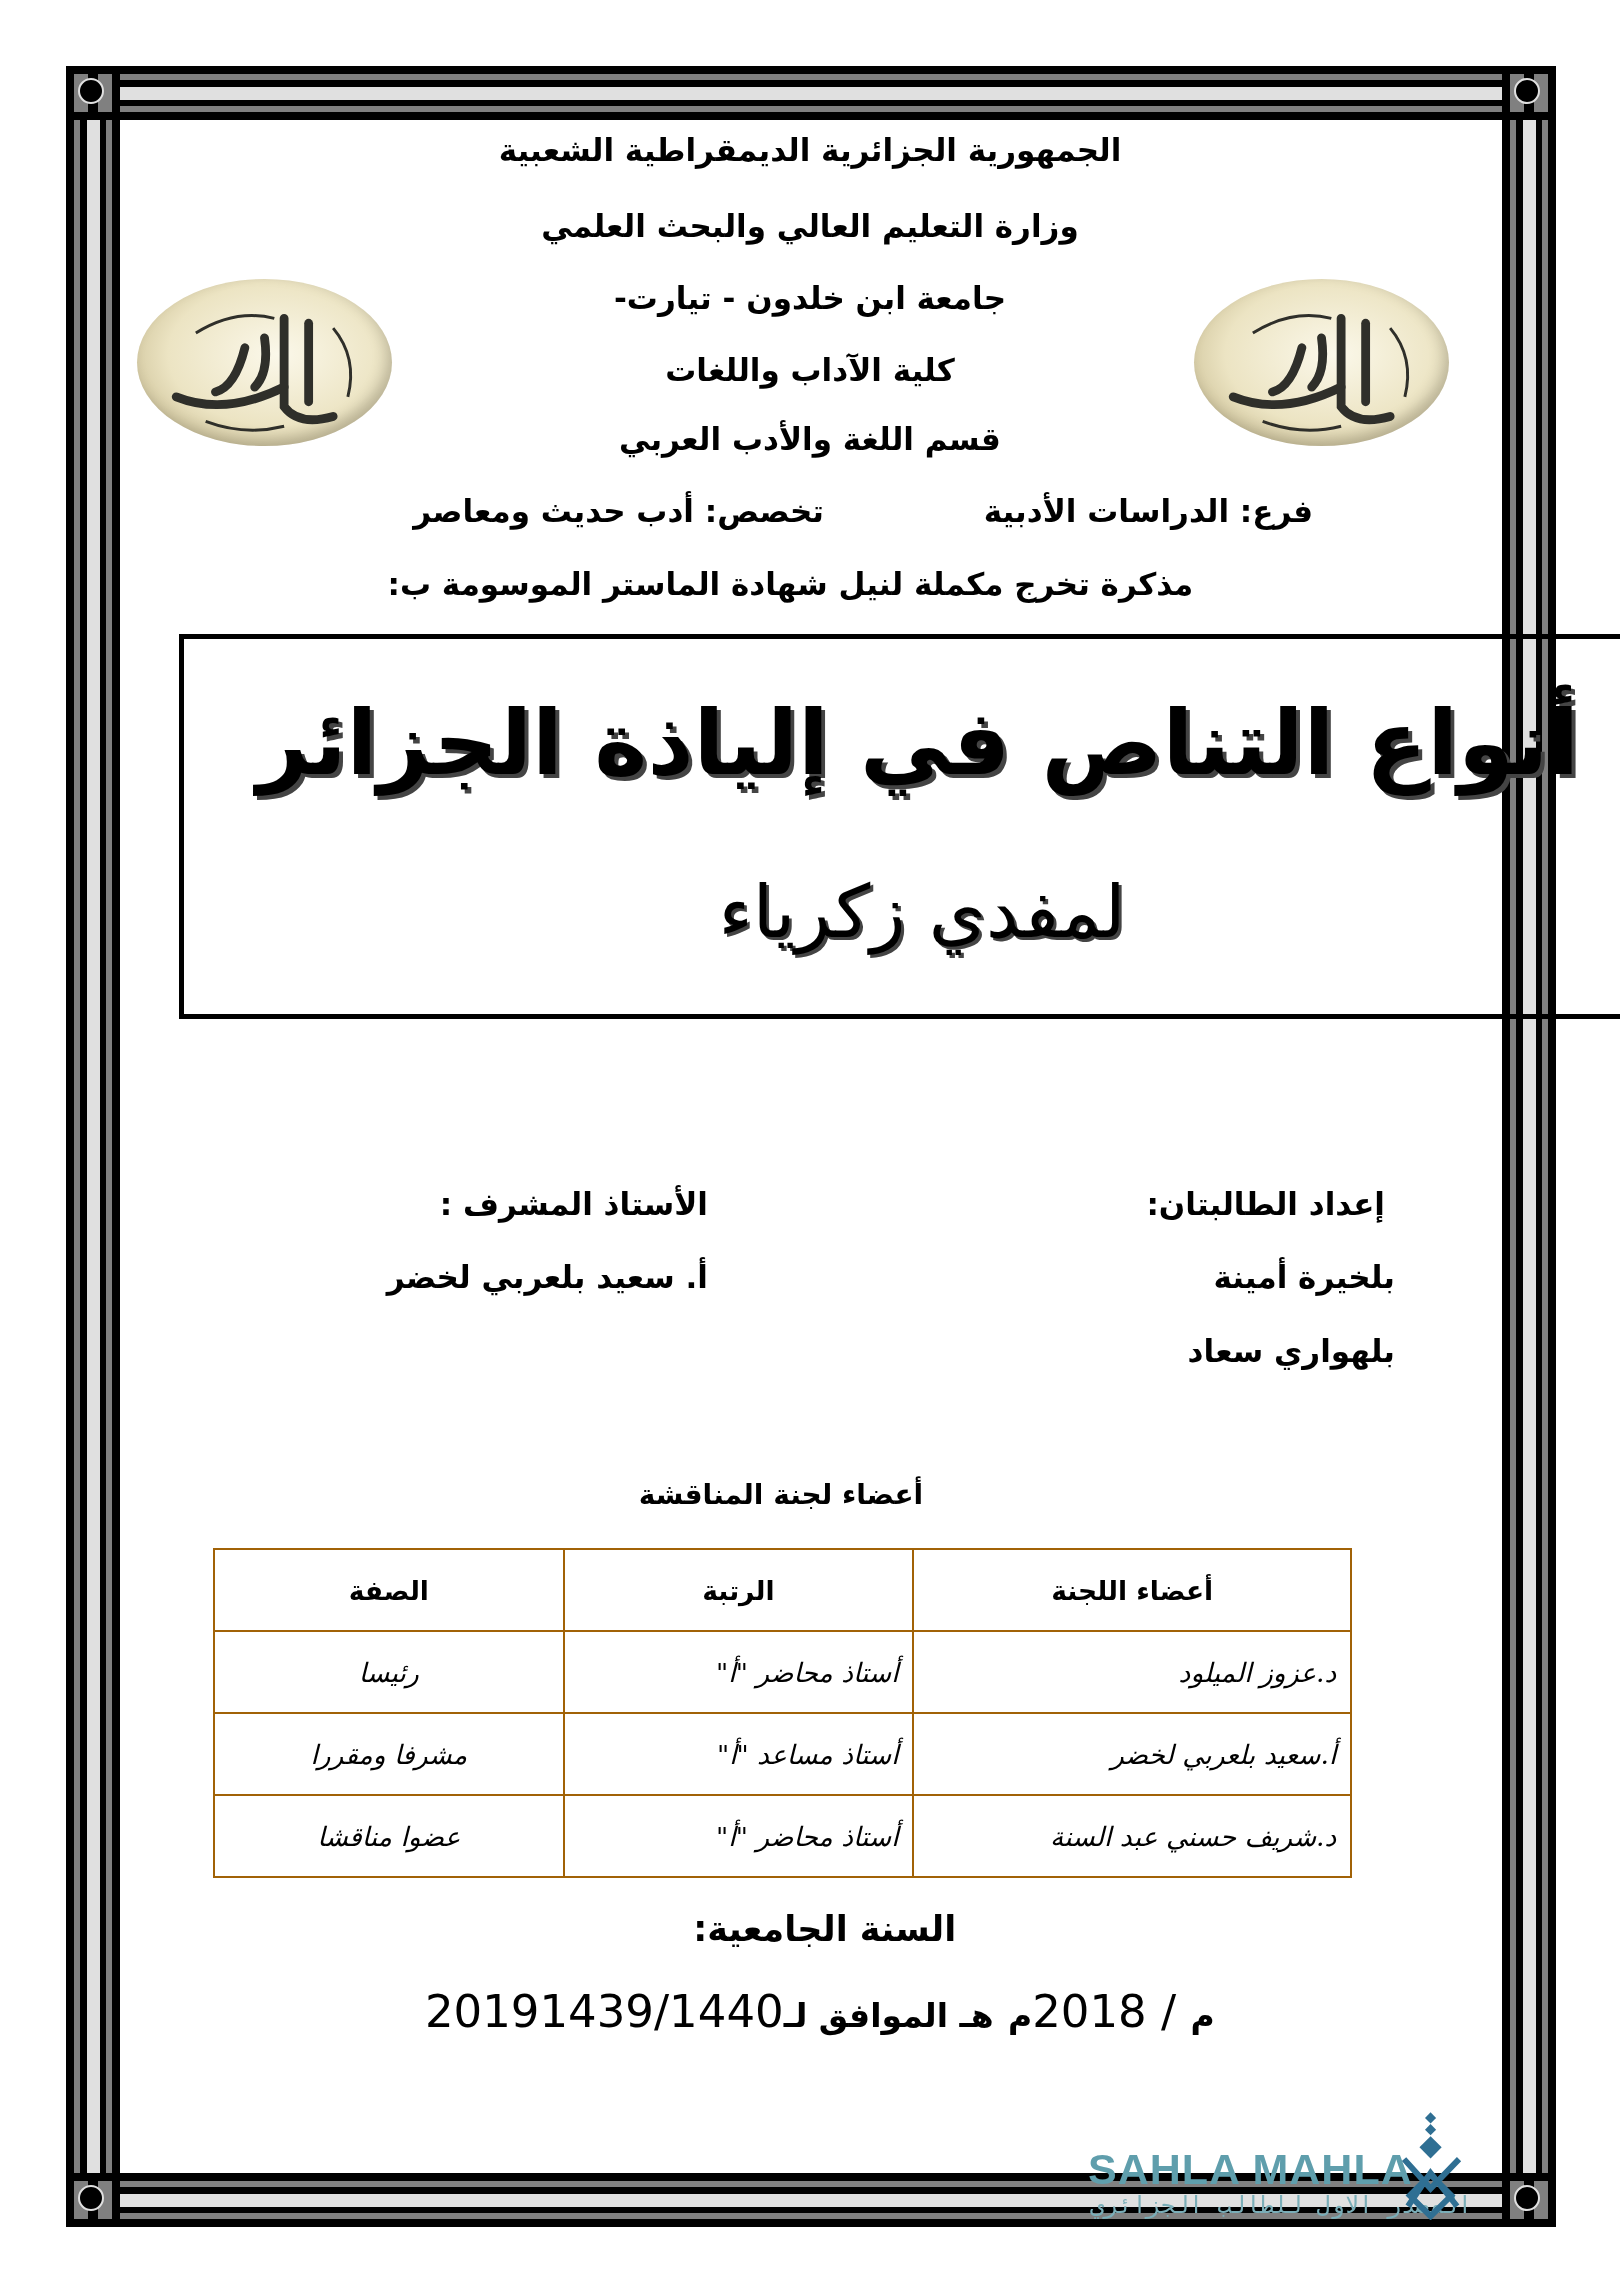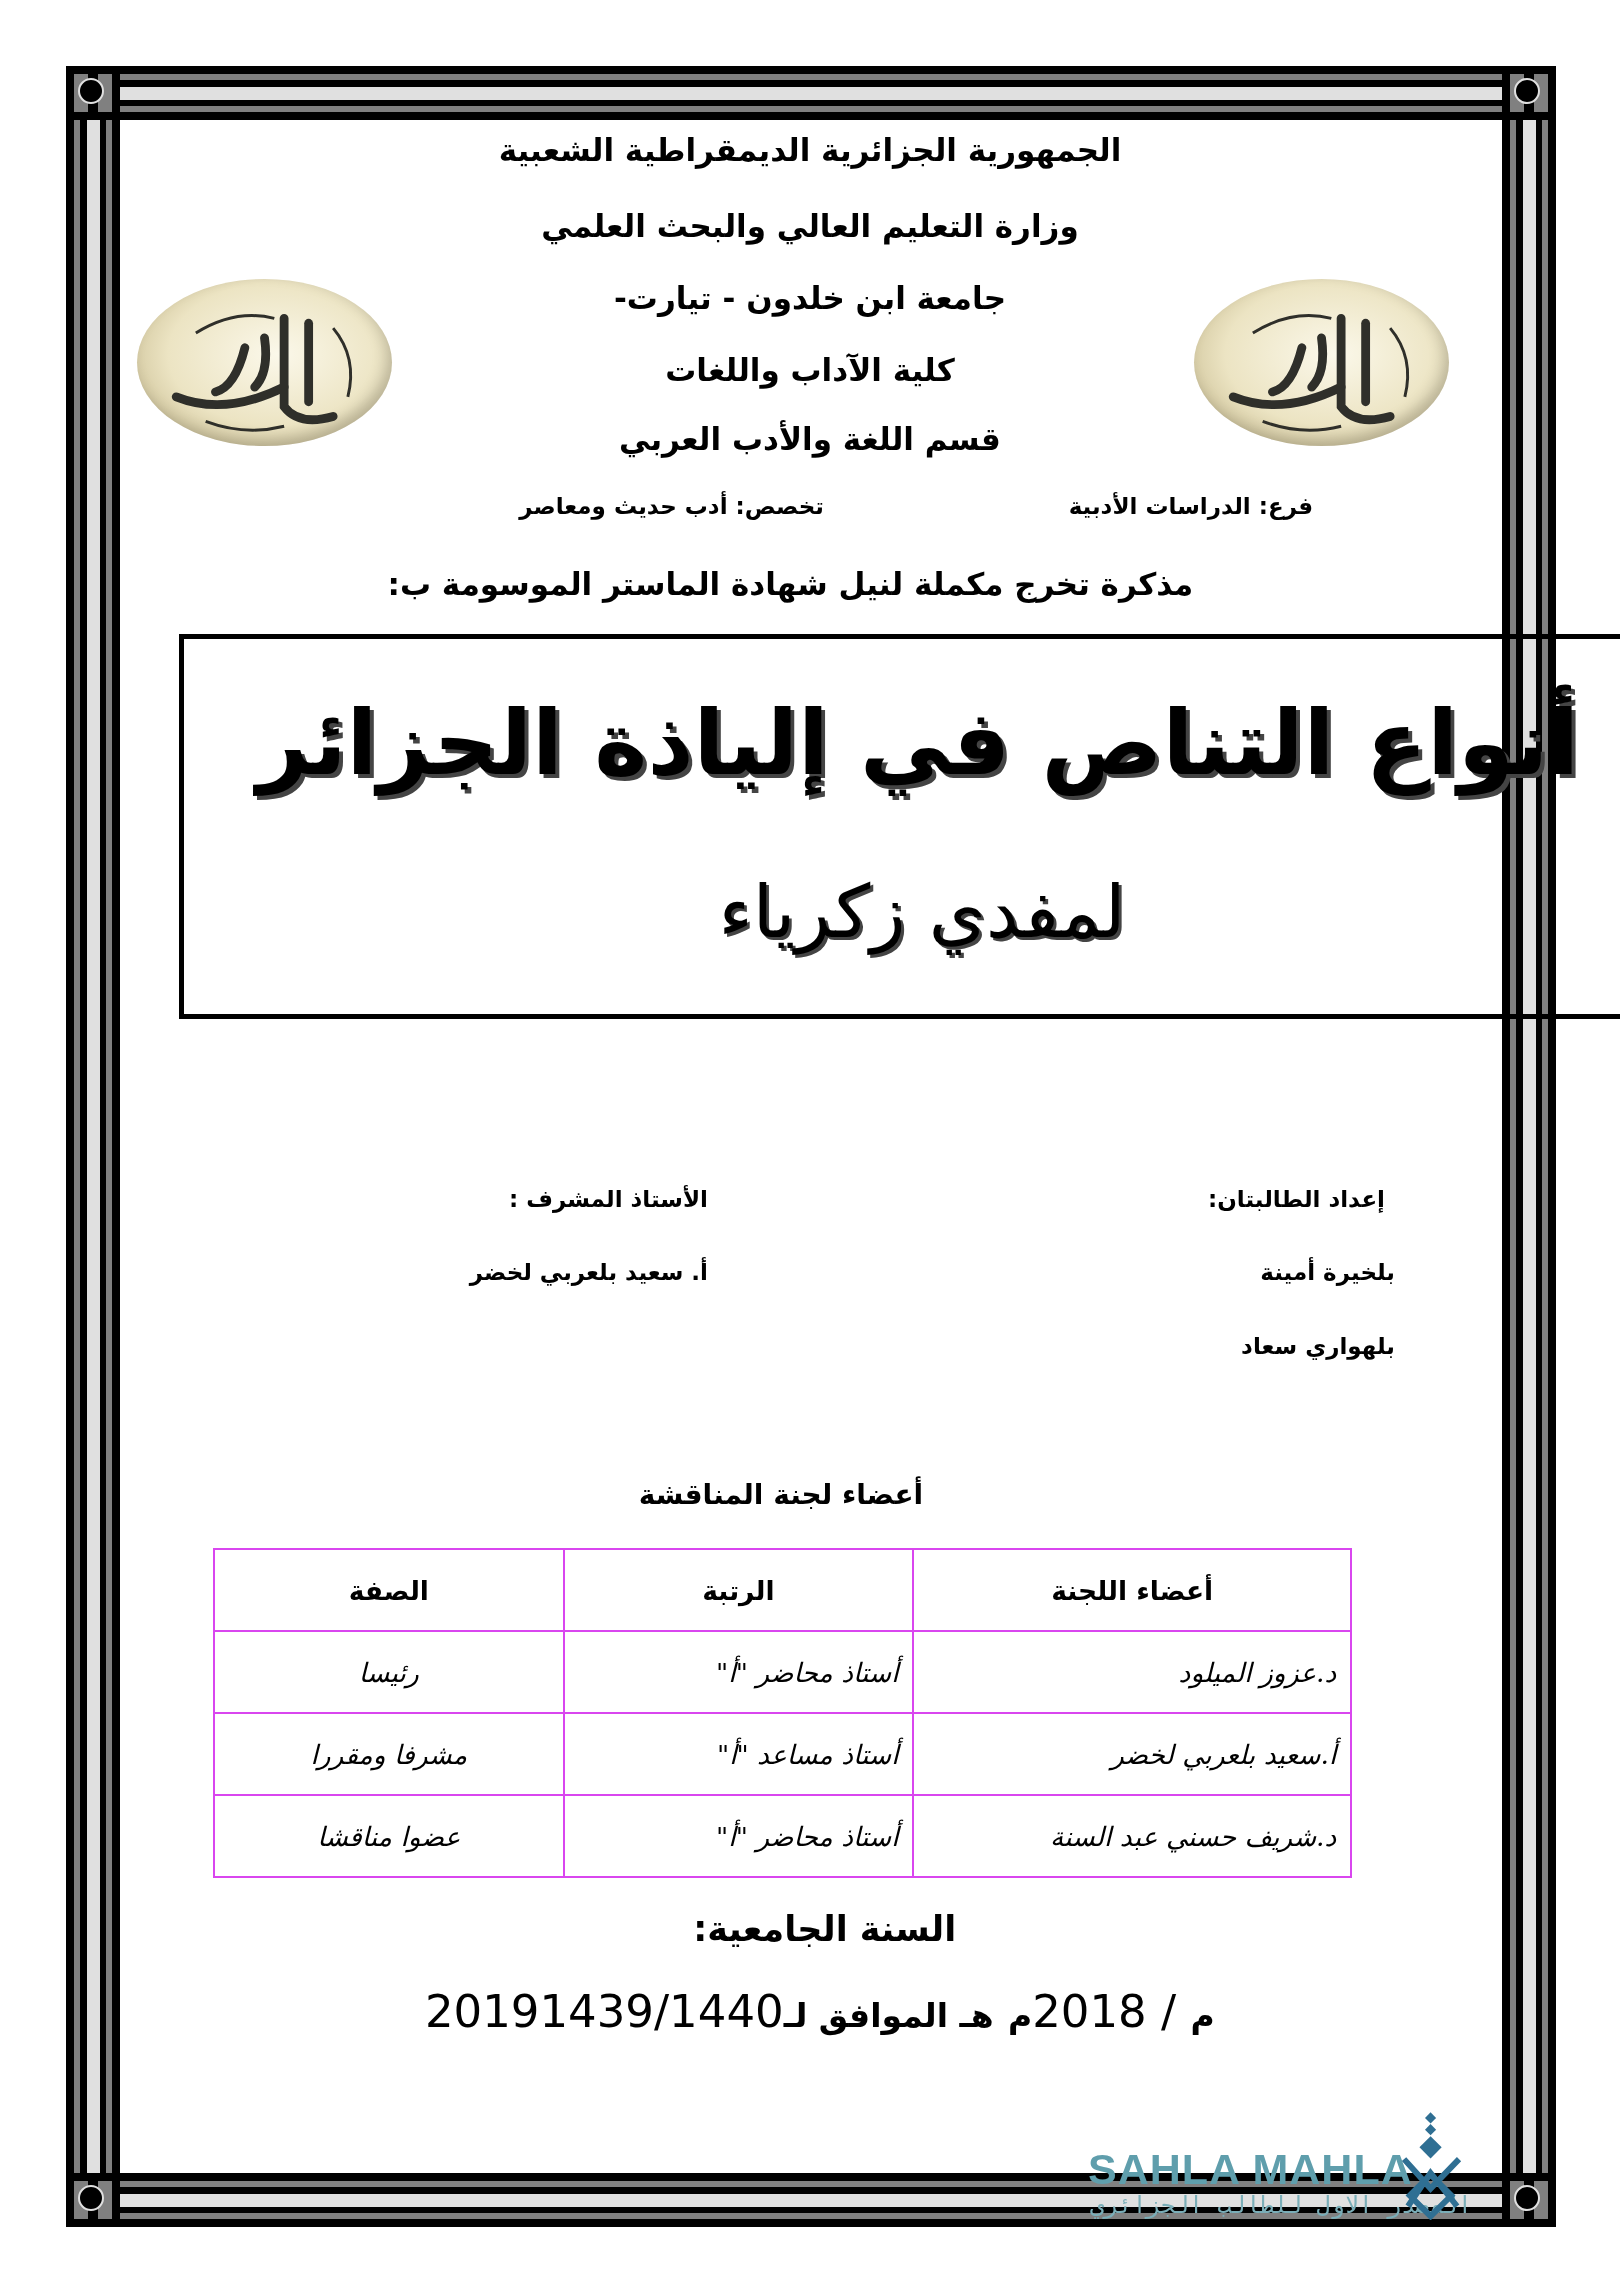--- a/index.html
+++ b/index.html
@@ -36,27 +36,27 @@
   .title-box { position:absolute; left:179px; top:634px; width:1478px; height:385px;
     border:5.9px solid #000; box-sizing:border-box; }
   .title-main { position:absolute; left:0; right:0; top:51px; text-align:center; direction:rtl;
     font-size:90px; font-weight:bold; font-family:"DejaVu Sans", sans-serif;
     text-shadow: 3.9px 3.9px 0 #444; white-space:nowrap; }
   .title-sub { position:absolute; left:8px; right:0; top:230px; text-align:center; direction:rtl;
     font-size:73px; font-weight:normal; font-family:"DejaVu Sans", sans-serif;
     text-shadow: 2.9px 2.9px 0 #444; white-space:nowrap; }
 
   
-  .rtl-text { position:absolute; direction:rtl; font-weight:bold; font-size:23px; white-space:nowrap; }
+  .rtl-text { position:absolute; direction:rtl; font-weight:bold; font-size:31px; white-space:nowrap; }
 
   
   .committee-title { font-size:28px; }
   table.committee { position:absolute; left:213px; top:1548px; width:1139px; height:326px;
     border-collapse:collapse; direction:rtl; font-family:"DejaVu Serif", serif; }
-  table.committee td, table.committee th { border:2px solid #d946ef; font-size:26.5px; }
+  table.committee td, table.committee th { border:2px solid #a16207; font-size:26.5px; }
   table.committee th { height:78px; text-align:center; font-weight:bold; font-family:"DejaVu Sans", sans-serif; }
   table.committee td { height:78px;font-style:italic; }
   table.committee td.c-name { text-align:right; padding-right:13.7px; width:421px;border-radius:30px; }
   table.committee td.c-rank { text-align:right; padding-right:13.7px; width:333px; }
   table.committee td.c-role { text-align:center; }
 
   
   .year-label { font-size:35px; }
   .year-value { font-size:45px; font-weight:normal; }
   .year-value b { font-weight:bold; font-size:33px; }

